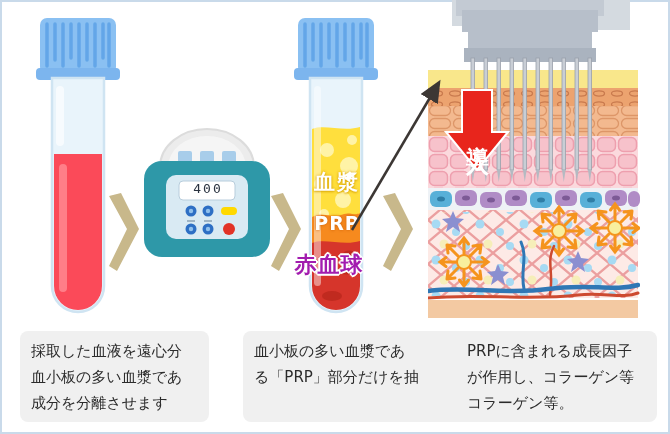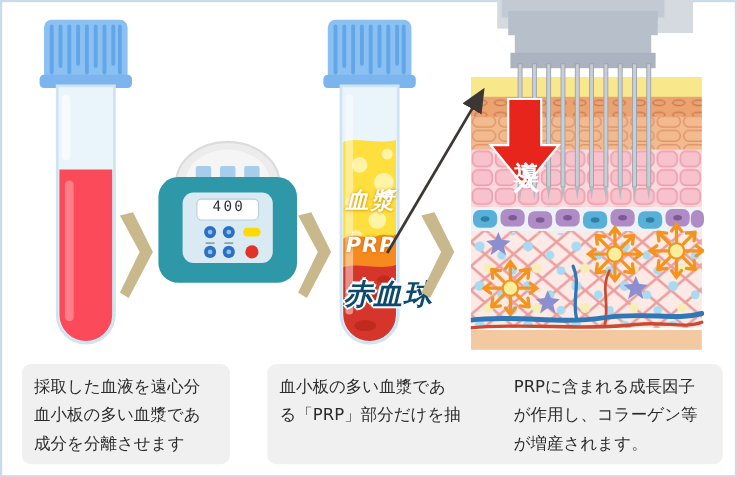--- a/index.html
+++ b/index.html
@@ -1,26 +1,26 @@
 <!DOCTYPE html>
 <html><head>
 <meta charset="utf-8">
 <style>
   html,body{margin:0;padding:0;background:#fff;}
   body{width:670px;height:434px;position:relative;overflow:hidden;
        font-family:"DejaVu Sans","Liberation Sans",sans-serif;}
   .frame{position:absolute;inset:0;border:2px solid #c9daea;box-sizing:border-box;background:#fff;}
   .abs{position:absolute;}
   svg{display:block;}
-  .tube-label{position:absolute;text-align:center;color:#fff;font-weight:bold;pointer-events:none;font-style:italic;}
+  .tube-label{position:absolute;text-align:center;color:#fff;font-weight:bold;pointer-events:none;}
   .plasma-label{left:299px;top:168px;width:76px;font-size:21px;
     text-shadow:0 0 3px rgba(214,160,0,.9),0 1px 2px rgba(214,160,0,.7);letter-spacing:2px;}
   .prp-label{left:299px;top:212px;width:76px;font-size:19px;letter-spacing:1px;
     text-shadow:0 0 3px rgba(200,90,0,.9);}
-  .rbc-label{left:304px;top:250px;width:98px;font-size:26px;color:#0c4a6e;letter-spacing:1px;
+  .rbc-label{left:280px;top:250px;width:98px;font-size:22px;color:#a21caf;letter-spacing:1px;
     text-shadow:-2px 0 0 #fff,2px 0 0 #fff,0 -2px 0 #fff,0 2px 0 #fff,-1px -1px 0 #fff,1px 1px 0 #fff,-1px 1px 0 #fff,1px -1px 0 #fff;}
   .display-value{left:181px;top:181px;width:54px;text-align:center;font-size:13px;font-weight:normal;
     color:#2a3340;font-family:"DejaVu Sans Mono","Liberation Mono",monospace;letter-spacing:2px;}
   .intro-label{left:463px;top:97px;width:30px;height:72px;writing-mode:vertical-rl;text-orientation:upright;
     color:#fff;font-size:23px;font-weight:bold;letter-spacing:5px;line-height:30px;text-align:center;}
   .caption{position:absolute;top:331px;height:91px;background:#f0f0f0;border-radius:8px;
     padding:7px 11px;box-sizing:border-box;color:#2b2b2b;font-size:15px;line-height:26px;}
   .caption div{white-space:nowrap;}
 </style>
 </head>
@@ -275,14 +275,14 @@
   <div>血小板の多い血漿であ</div>
   <div>成分を分離させます</div>
 </div>
 <div class="caption" style="left:243px;width:228px;">
   <div>血小板の多い血漿であ</div>
   <div>る「PRP」部分だけを抽</div>
 </div>
 <div class="caption" style="left:456px;width:201px;">
   <div>PRPに含まれる成長因子</div>
   <div>が作用し、コラーゲン等</div>
-  <div>が増産されます。</div>
+  <div>コラーゲン等。</div>
 </div>
 
 </body></html>

